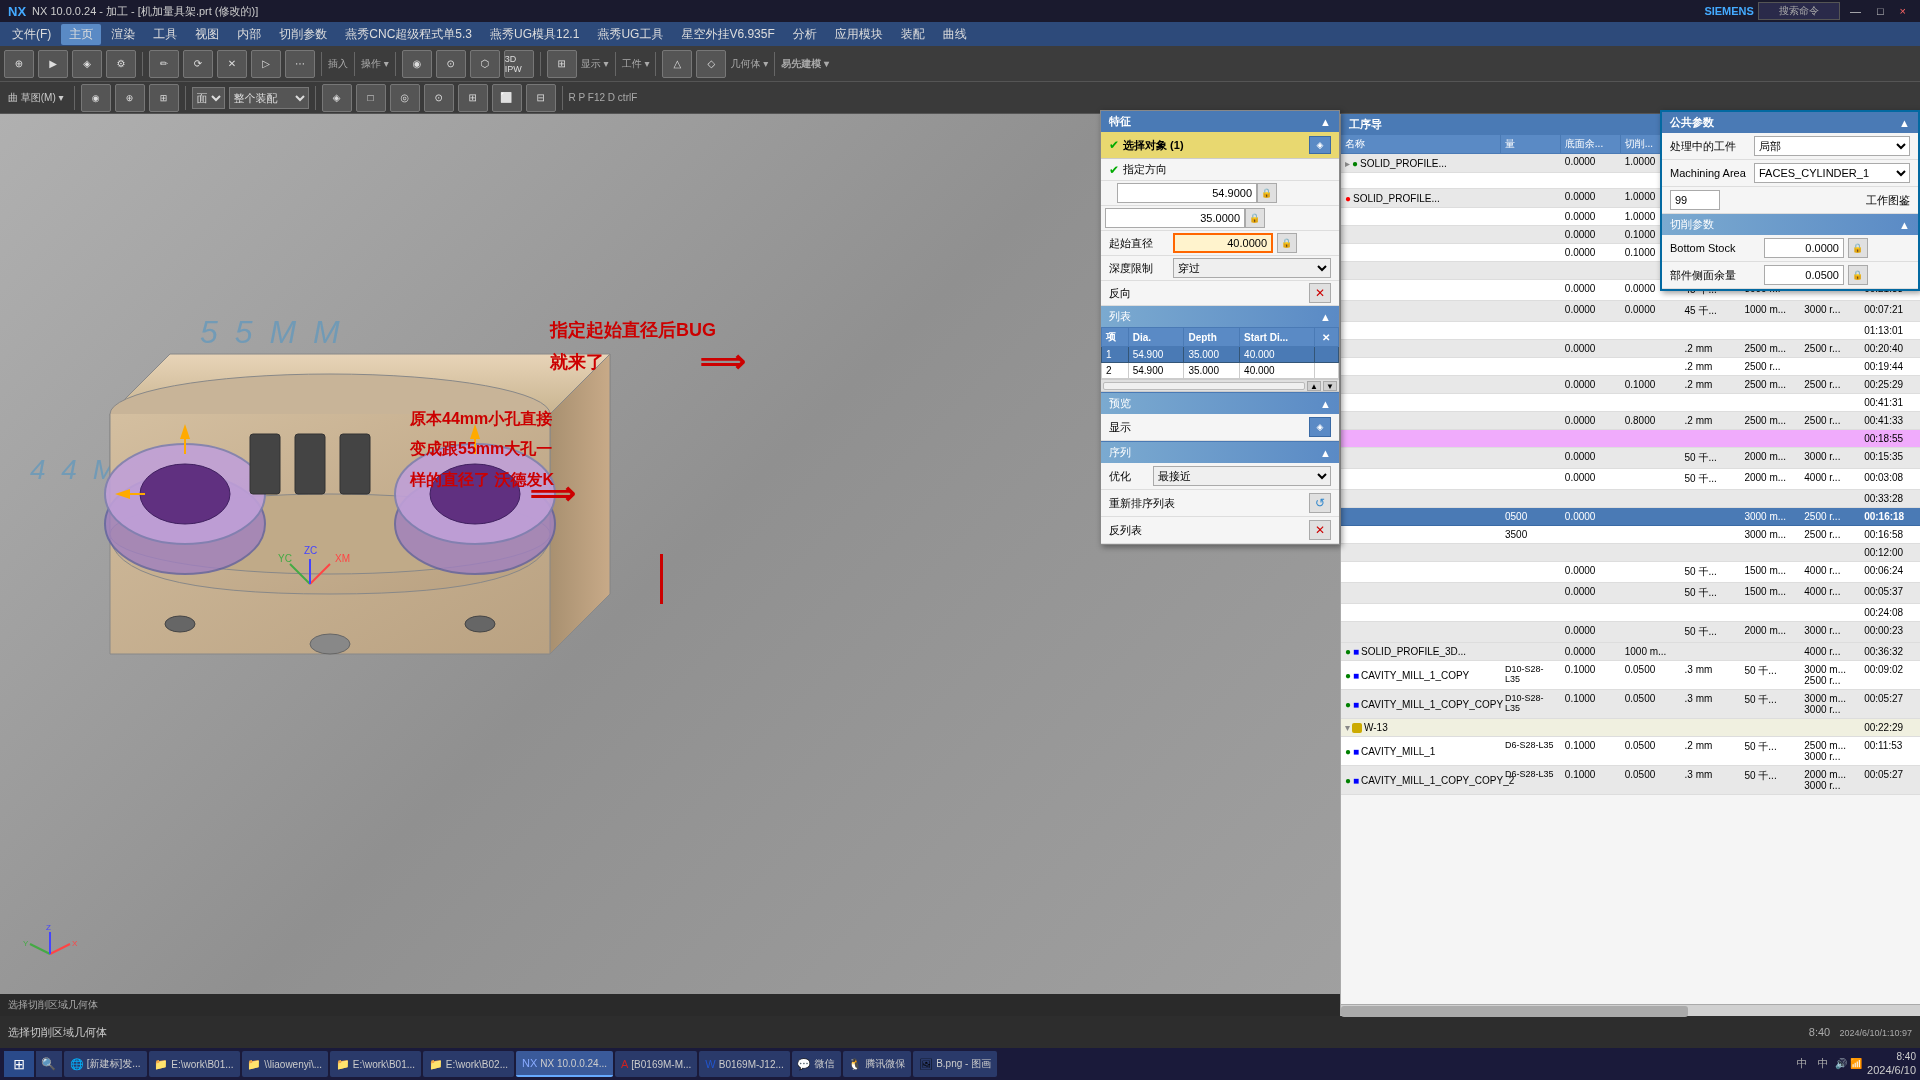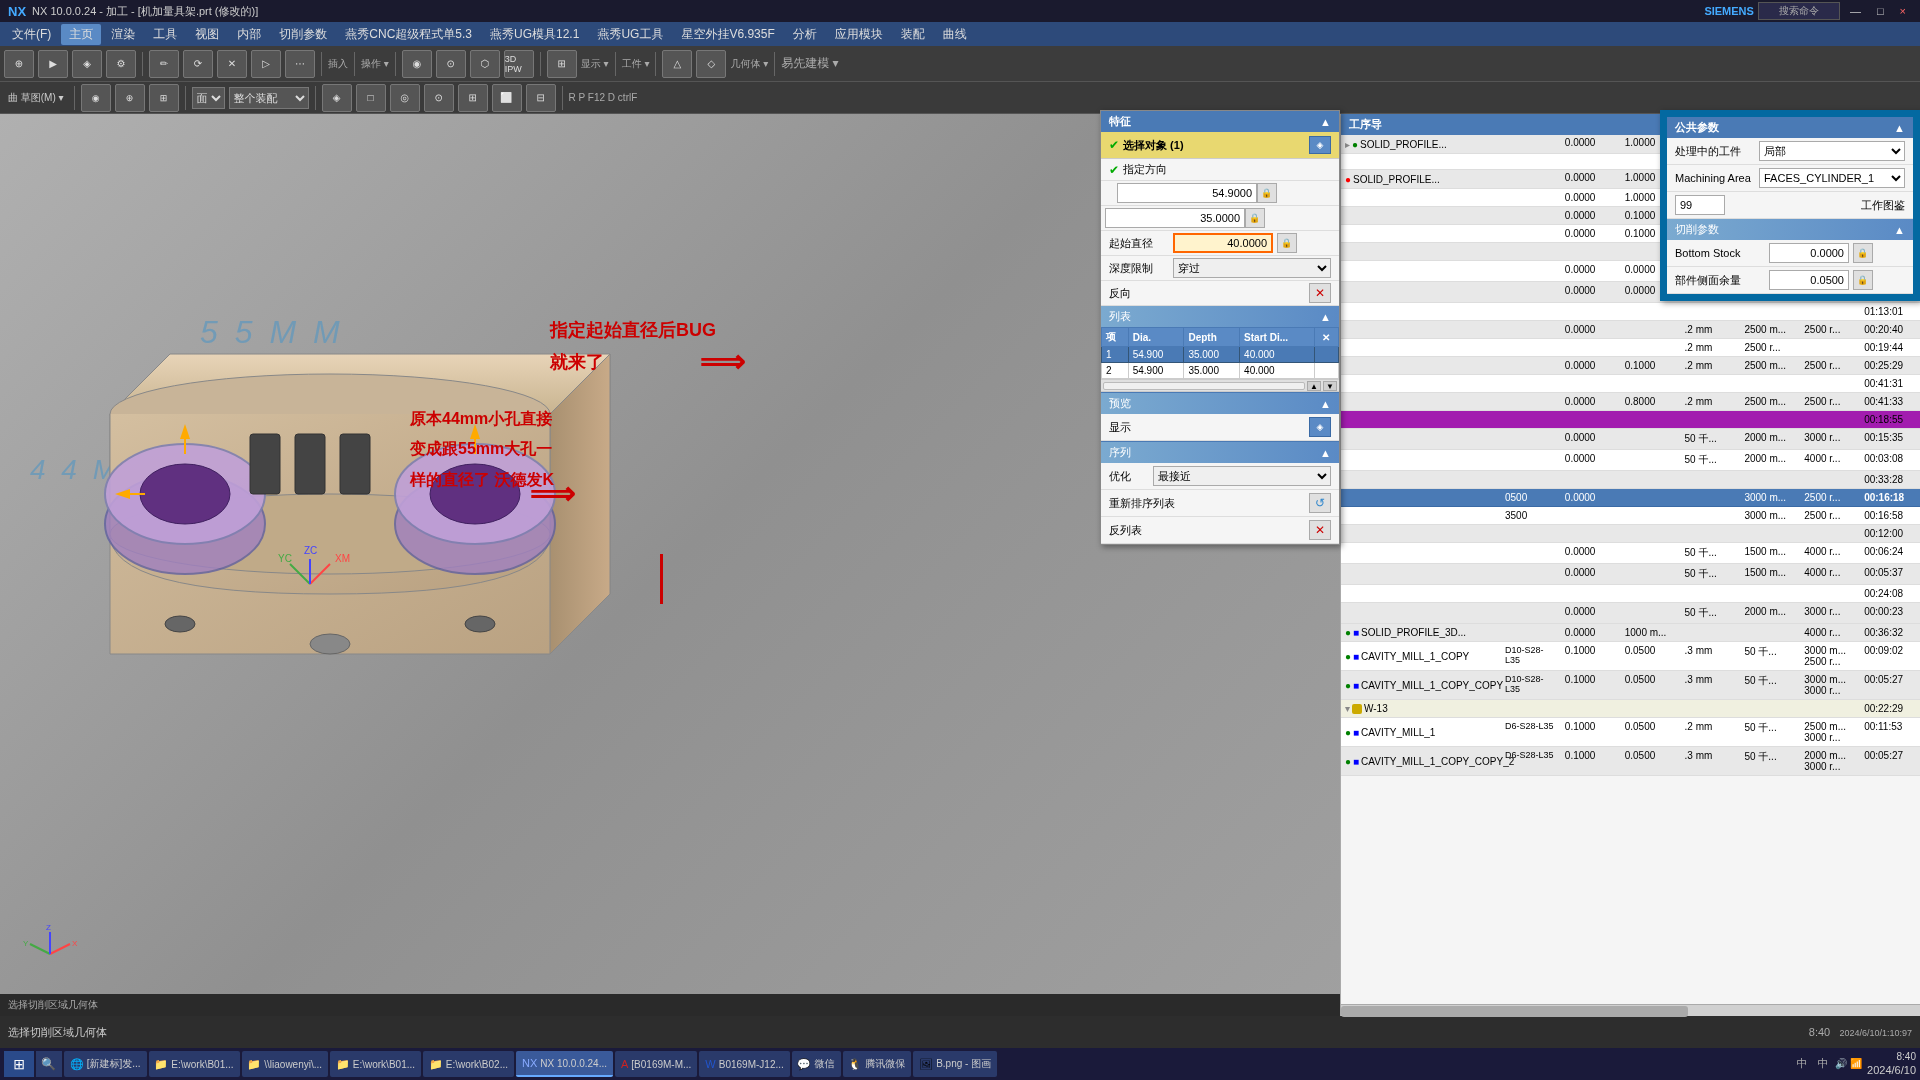--- a/index.html
+++ b/index.html
@@ -120,21 +120,21 @@
   <div class="toolbar-separator"></div>
   <div class="toolbar-btn">⊞</div>
   <span style="color:#aaa; font-size:10px;">显示 ▾</span>
   <div class="toolbar-separator"></div>
   <span style="color:#aaa; font-size:10px;">工件 ▾</span>
   <div class="toolbar-separator"></div>
   <div class="toolbar-btn">△</div>
   <div class="toolbar-btn">◇</div>
   <span style="color:#aaa; font-size:10px;">几何体 ▾</span>
   <div class="toolbar-separator"></div>
-  <span style="color:#aaa; font-size:12px;">易先建模 ▾</span>
+  <span style="color:#aaa; font-size:10px;font-weight:bold;">易先建模 ▾</span>
 </div>
 
 <div class="toolbar2">
   <span style="color:#ccc; font-size:10px; padding:0 4px;">曲 草图(M) ▾</span>
   <div class="toolbar-separator"></div>
   <div class="toolbar-btn" style="font-size:9px;">◉</div>
   <div class="toolbar-btn" style="font-size:9px;">⊕</div>
   <div class="toolbar-btn" style="font-size:9px;">⊞</div>
   <div class="toolbar-separator"></div>
   <select style="height:22px; font-size:11px; background:#555; color:#ddd; border:1px solid #777;">
@@ -253,20 +253,30 @@
     </div>
   </div>
 
   <div style="width:580px; background:#f0f0f0; display:flex; flex-direction:column; border-left:1px solid #aaa;">
 
     <div style="background:#4a7ab5; color:white; padding:3px 8px; font-size:11px; font-weight:bold; display:flex; align-items:center; gap:8px;">
       <span>工序导</span>
       <span style="margin-left:auto; cursor:pointer;">▲</span>
     </div>
 
+    <div style="display:grid; grid-template-columns:160px 1fr 1fr 1fr 1fr 1fr 1fr 1fr; background:#5a8ac5; color:white; font-size:10px; border-bottom:1px solid #4a7ab5;">
+      <div style="padding:2px 4px; border-right:1px solid #4a7ab5;">名称</div>
+      <div style="padding:2px 4px; border-right:1px solid #4a7ab5;">量</div>
+      <div style="padding:2px 4px; border-right:1px solid #4a7ab5;">底面余...</div>
+      <div style="padding:2px 4px; border-right:1px solid #4a7ab5;">切削...</div>
+      <div style="padding:2px 4px; border-right:1px solid #4a7ab5;">步距</div>
+      <div style="padding:2px 4px; border-right:1px solid #4a7ab5;">进给</div>
+      <div style="padding:2px 4px; border-right:1px solid #4a7ab5;">速度</div>
+      <div style="padding:2px 4px;">时间</div>
+    </div>
 
     <div style="flex:1; overflow-y:auto; background:#f5f5f5;">
 
       <div style="display:grid; grid-template-columns:160px 1fr 1fr 1fr 1fr 1fr 1fr 1fr; font-size:10px; border-bottom:1px solid #ddd; background:#e8e8e8;">
         <div style="padding:2px 4px; display:flex; align-items:center; gap:2px;"><span style="color:#888;">▸</span><span style="color:green;">●</span> SOLID_PROFILE...</div>
         <div style="padding:2px 4px;"></div>
         <div style="padding:2px 4px;">0.0000</div>
         <div style="padding:2px 4px;">1.0000</div>
         <div style="padding:2px 4px;">75 千...</div>
         <div style="padding:2px 4px;">3000 m...</div>
@@ -408,21 +418,21 @@
         <div style="display:grid; grid-template-columns:160px 1fr 1fr 1fr 1fr 1fr 1fr 1fr; border-bottom:1px solid #ddd; background:#e8e8e8; padding:1px 0;">
           <div style="padding:2px 4px;"></div>
             <div style="padding:2px 4px;"></div>
           <div style="padding:2px 4px;">0.0000</div>
             <div style="padding:2px 4px;">0.8000</div>
           <div style="padding:2px 4px;">.2 mm</div>
             <div style="padding:2px 4px;">2500 m...</div>
           <div style="padding:2px 4px;">2500 r...</div>
             <div style="padding:2px 4px;">00:41:33</div>
         </div>
-        <div style="display:grid; grid-template-columns:160px 1fr 1fr 1fr 1fr 1fr 1fr 1fr; border-bottom:1px solid #ddd; background:#a21caf; padding:1px 0;">
+        <div style="display:grid; grid-template-columns:160px 1fr 1fr 1fr 1fr 1fr 1fr 1fr; border-bottom:1px solid #ddd; background:#f0abfc; padding:1px 0;">
           <div style="padding:2px 4px;"></div>
             <div style="padding:2px 4px;"></div>
           <div style="padding:2px 4px;"></div>
             <div style="padding:2px 4px;"></div>
           <div style="padding:2px 4px;"></div>
             <div style="padding:2px 4px;"></div>
           <div style="padding:2px 4px;"></div>
             <div style="padding:2px 4px;">00:18:55</div>
         </div>
         <div style="display:grid; grid-template-columns:160px 1fr 1fr 1fr 1fr 1fr 1fr 1fr; border-bottom:1px solid #ddd; background:#e8e8e8; padding:1px 0;">
@@ -711,21 +721,21 @@
       <button style="width:22px; height:20px; background:#e0e0e0; border:1px solid #aaa; cursor:pointer; font-size:12px; color:#3388cc;">↺</button>
     </div>
 
     <div style="display:flex; align-items:center; padding:3px 8px; background:#f5f5f5; border-bottom:1px solid #ddd; gap:4px;">
       <span style="font-size:11px; flex:1;">反列表</span>
       <button style="width:22px; height:20px; background:#e0e0e0; border:1px solid #aaa; cursor:pointer; font-size:12px; color:#cc0000;">✕</button>
     </div>
 
   </div>
 
-  <div style="position:absolute; top:110px; right:0; width:260px; background:#f0f0f0; border:7px solid #0369a1; box-shadow:2px 2px 6px rgba(0,0,0,0.4); z-index:10;">
+  <div style="position:absolute; top:110px; right:0; width:260px; background:#f0f0f0; border:2px solid #0369a1; box-shadow:2px 2px 6px rgba(0,0,0,0.4); z-index:10;">
 
     <div style="background:#4a7ab5; color:white; padding:3px 8px; font-size:11px; font-weight:bold; display:flex; align-items:center; justify-content:space-between;">
       <span>公共参数</span>
       <span style="cursor:pointer;">▲</span>
     </div>
 
     <div style="display:flex; align-items:center; padding:3px 8px; background:#f5f5f5; border-bottom:1px solid #ddd; gap:4px;">
       <span style="font-size:11px; min-width:80px;">处理中的工件</span>
       <select style="flex:1; height:20px; font-size:11px; border:1px solid #aaa; background:white;">
         <option>局部</option>

